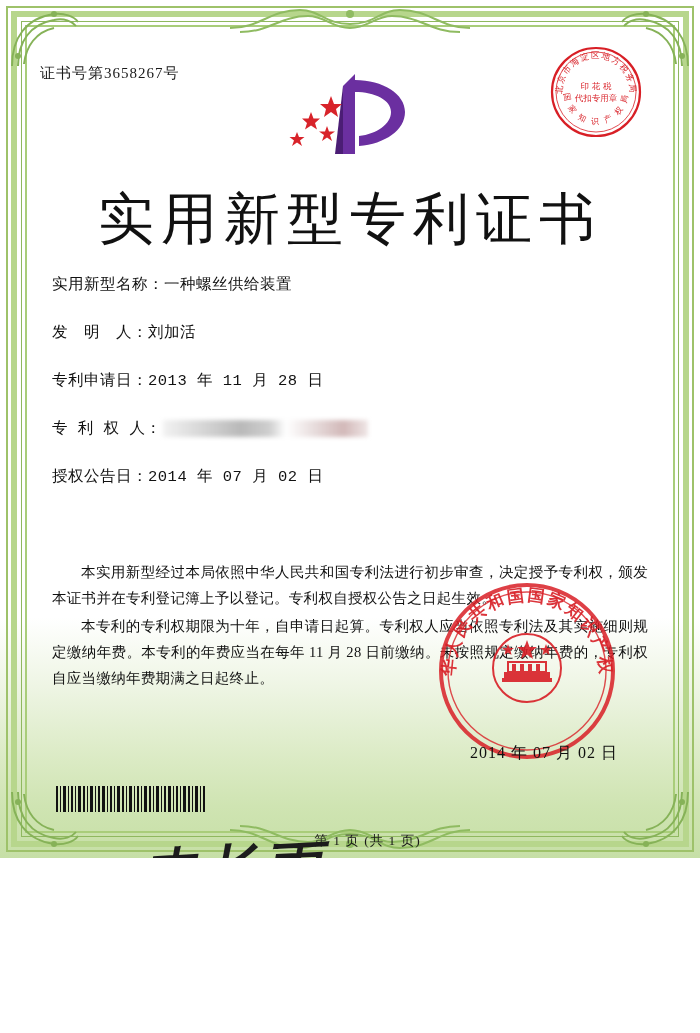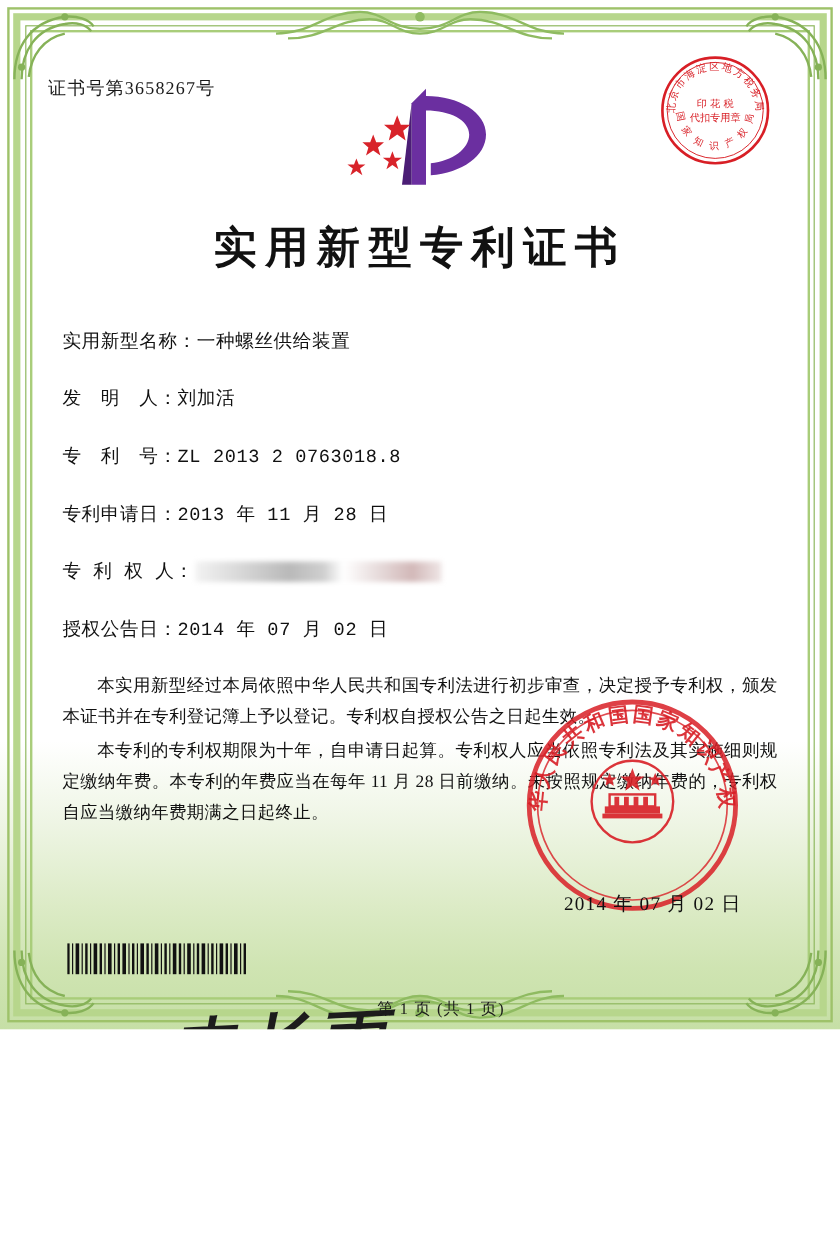--- a/index.html
+++ b/index.html
@@ -110,22 +110,22 @@
     height: 96px;
   }
 
   .title {
     position: absolute;
     left: 0;
     right: 0;
     top: 148px;
     text-align: center;
     font-family: "DejaVu Serif", serif;
-    font-weight: bold;
-    font-size: 36px;
+    font-weight: normal;
+    font-size: 56px;
     letter-spacing: 7px;
     color: #111;
   }
 
   .fields {
     position: absolute;
     left: 18px;
     right: 18px;
     top: 240px;
   }
@@ -328,23 +328,20 @@
     </div>
 
     <div class="title">实用新型专利证书</div>
 
     <div class="fields">
       <div class="field-row">
         <span class="label">实用新型名称：</span><span class="value">一种螺丝供给装置</span>
       </div>
       <div class="field-row">
         <span class="label">发　明　人：</span><span class="value">刘加活</span>
-      </div>
-      <div class="field-row">
-        <span class="label">专　利　号：</span><span class="value">ZL 2013 2 0763018.8</span>
       </div>
       <div class="field-row">
         <span class="label">专利申请日：</span><span class="value">2013 年 11 月 28 日</span>
       </div>
       <div class="field-row">
         <span class="label">专 利 权 人：</span><span class="redacted"></span>
       </div>
       <div class="field-row">
         <span class="label">授权公告日：</span><span class="value">2014 年 07 月 02 日</span>
       </div>

